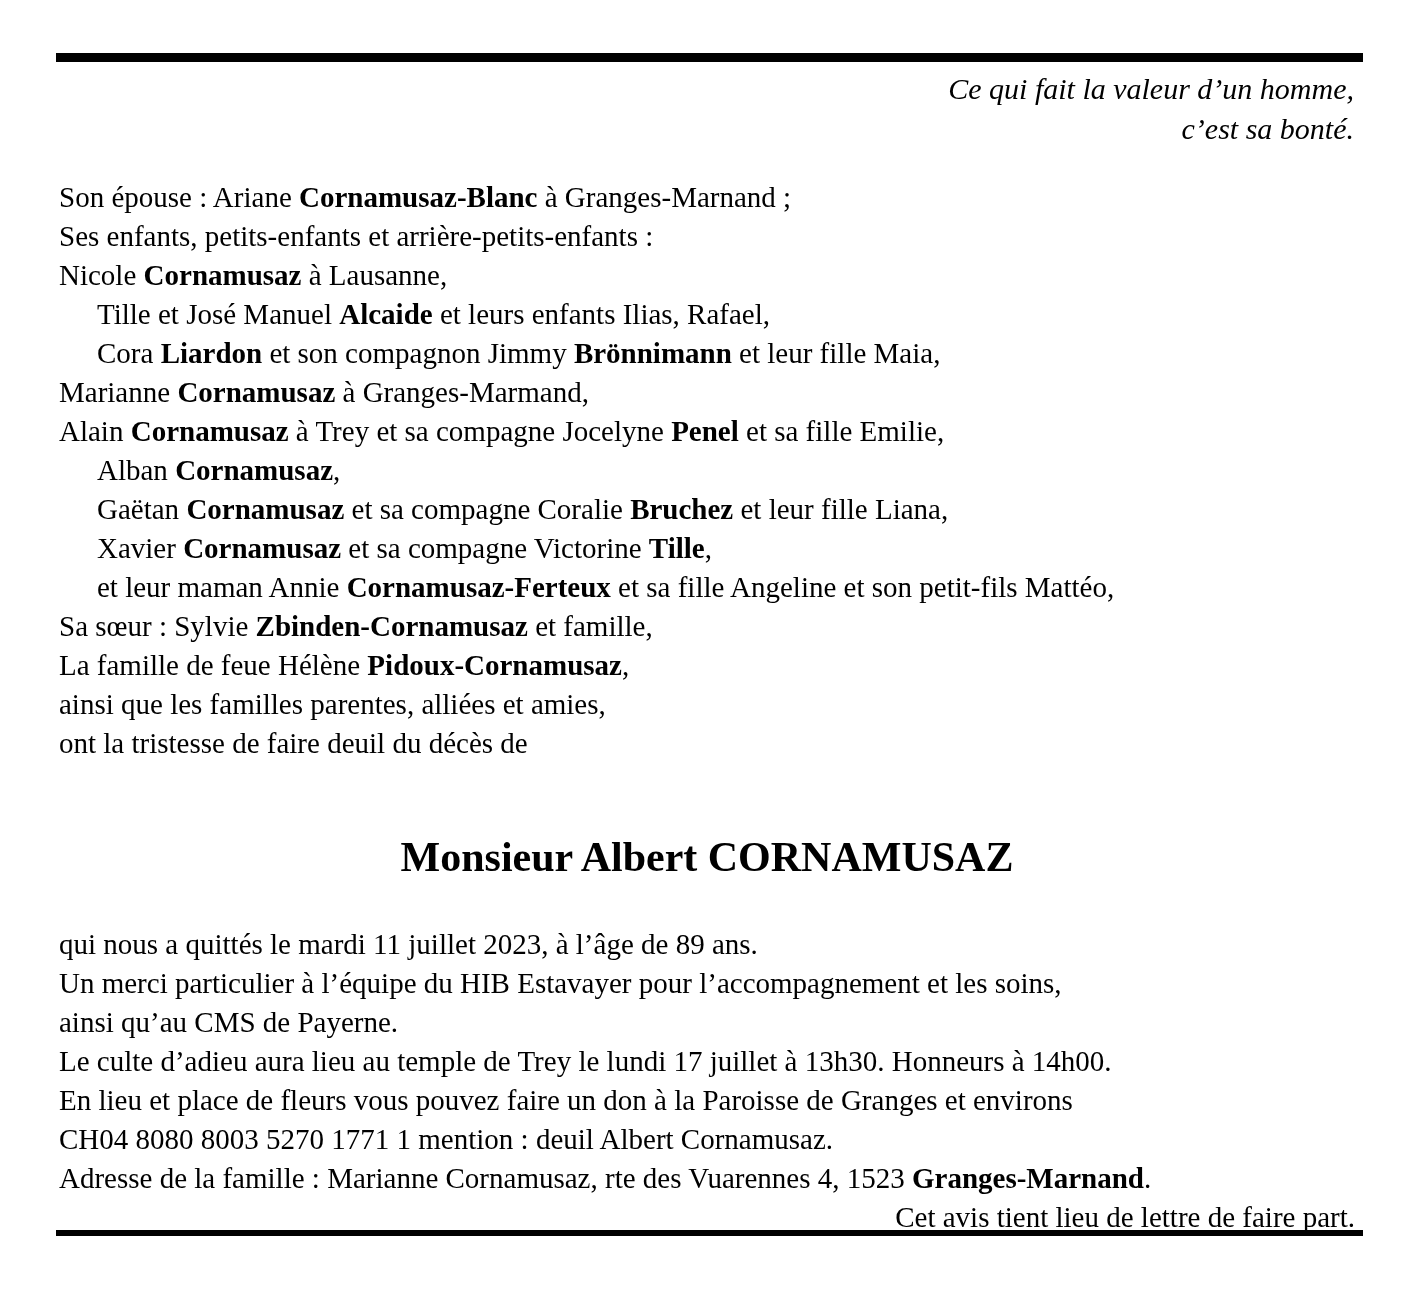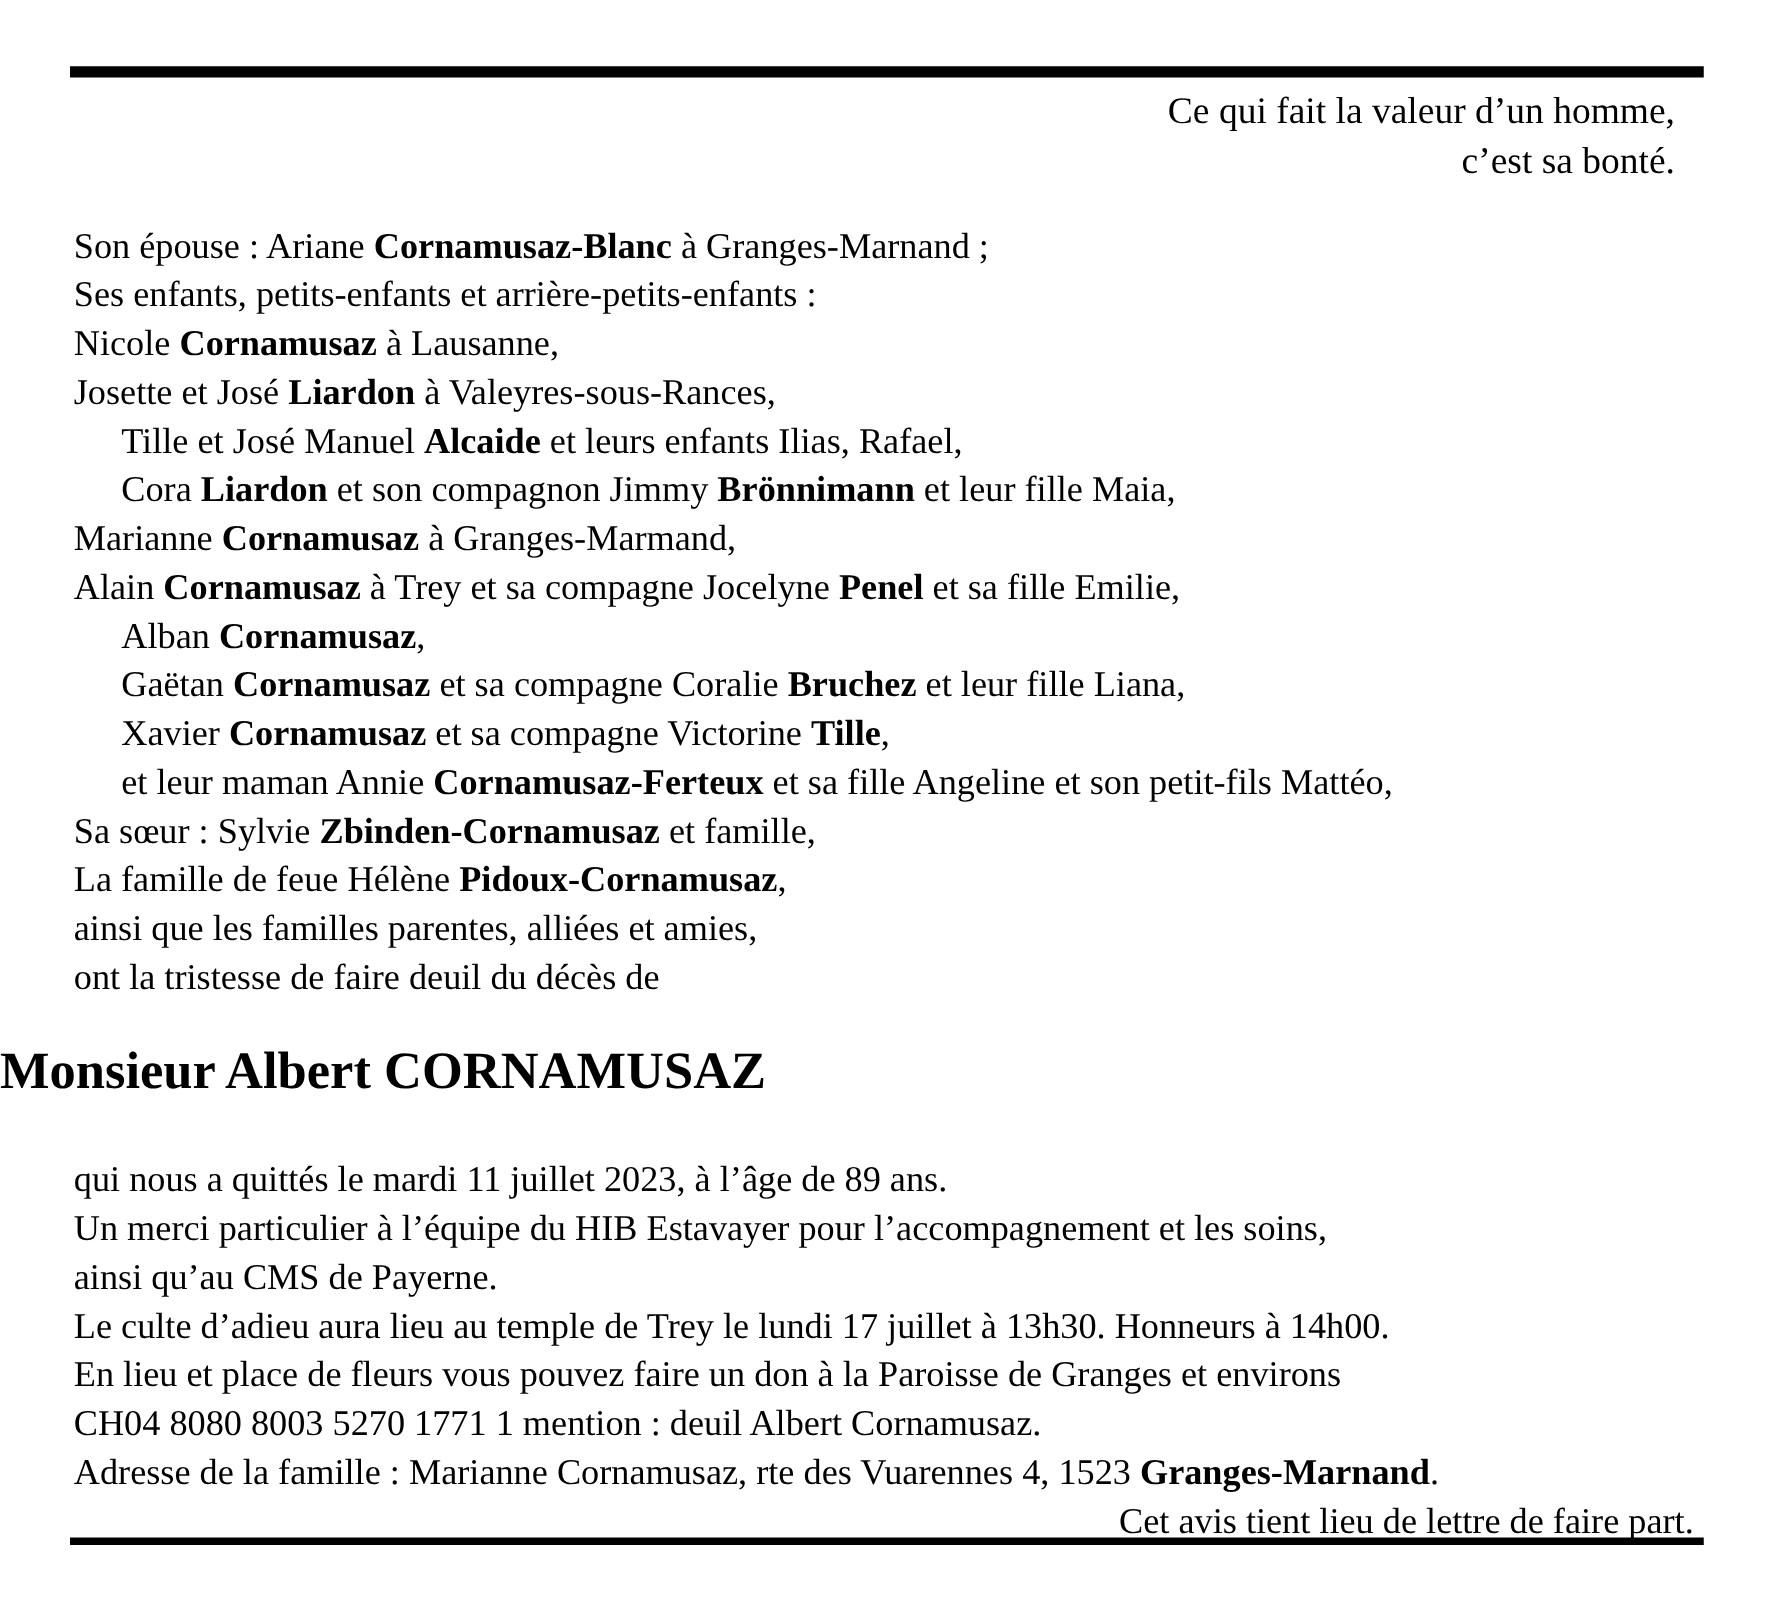--- a/index.html
+++ b/index.html
@@ -26,22 +26,23 @@
     top: 53px;
     height: 9px;
   }
   .rule-bottom {
     top: 1230px;
     height: 6px;
   }
   .quote {
     position: absolute;
     top: 69px;
-    right: 74px;
+    right: 60px;
     text-align: right;
+    font-style: italic;
     font-size: 30px;
     line-height: 40px;
     white-space: nowrap;
   }
   .family-block {
     position: absolute;
     left: 59px;
     top: 178px;
     width: 1300px;
     font-size: 29px;
@@ -63,21 +64,21 @@
     padding-left: 38px;
   }
   .b {
     font-weight: bold;
   }
   .deceased-title {
     position: absolute;
     left: 0;
     top: 831px;
     width: 100%;
-    text-align: left;
+    text-align: center;
     font-size: 42px;
     font-weight: bold;
     line-height: 52px;
   }
   .closing {
     text-align: right;
     margin-top: 0;
   }
 </style>
 </head>
@@ -89,21 +90,20 @@
 
   <div class="quote">
     <div>Ce qui fait la valeur d’un homme,</div>
     <div>c’est sa bonté.</div>
   </div>
 
   <div class="family-block" id="family-lines">
       <p><span>Son épouse : Ariane </span><span class="b">Cornamusaz-Blanc</span><span> à Granges-Marnand ;</span></p>
       <p><span>Ses enfants, petits-enfants et arrière-petits-enfants :</span></p>
       <p><span>Nicole </span><span class="b">Cornamusaz</span><span> à Lausanne,</span></p>
-      <p><span>Josette et José </span><span class="b">Liardon</span><span> à Valeyres-sous-Rances,</span></p>
       <p class="indent"><span>Tille et José Manuel </span><span class="b">Alcaide</span><span> et leurs enfants Ilias, Rafael,</span></p>
       <p class="indent"><span>Cora </span><span class="b">Liardon</span><span> et son compagnon Jimmy </span><span class="b">Brönnimann</span><span> et leur fille Maia,</span></p>
       <p><span>Marianne </span><span class="b">Cornamusaz</span><span> à Granges-Marmand,</span></p>
       <p><span>Alain </span><span class="b">Cornamusaz</span><span> à Trey et sa compagne Jocelyne </span><span class="b">Penel</span><span> et sa fille Emilie,</span></p>
       <p class="indent"><span>Alban </span><span class="b">Cornamusaz</span><span>,</span></p>
       <p class="indent"><span>Gaëtan </span><span class="b">Cornamusaz</span><span> et sa compagne Coralie </span><span class="b">Bruchez</span><span> et leur fille Liana,</span></p>
       <p class="indent"><span>Xavier </span><span class="b">Cornamusaz</span><span> et sa compagne Victorine </span><span class="b">Tille</span><span>,</span></p>
       <p class="indent"><span>et leur maman Annie </span><span class="b">Cornamusaz-Ferteux</span><span> et sa fille Angeline et son petit-fils Mattéo,</span></p>
       <p><span>Sa sœur : Sylvie </span><span class="b">Zbinden-Cornamusaz</span><span> et famille,</span></p>
       <p><span>La famille de feue Hélène </span><span class="b">Pidoux-Cornamusaz</span><span>,</span></p>

